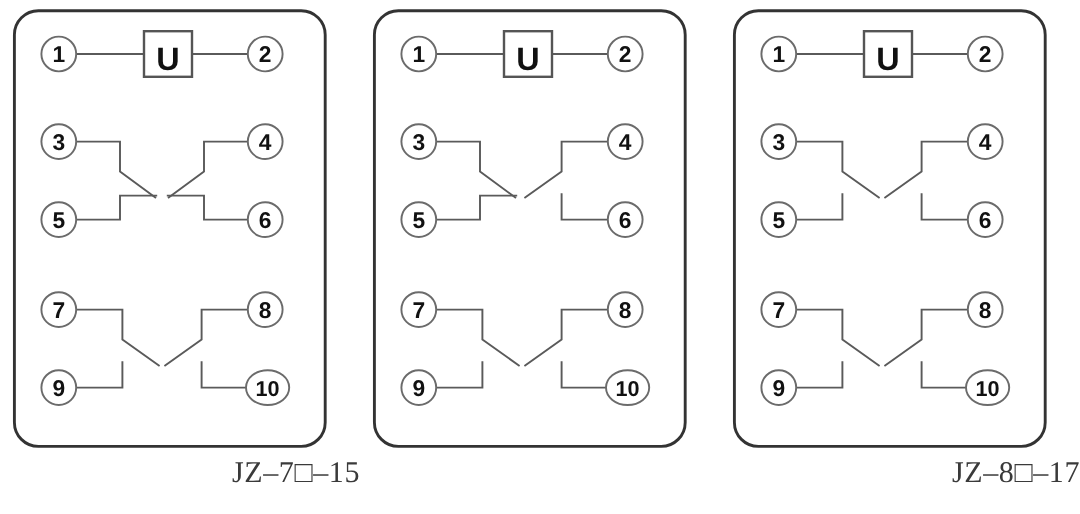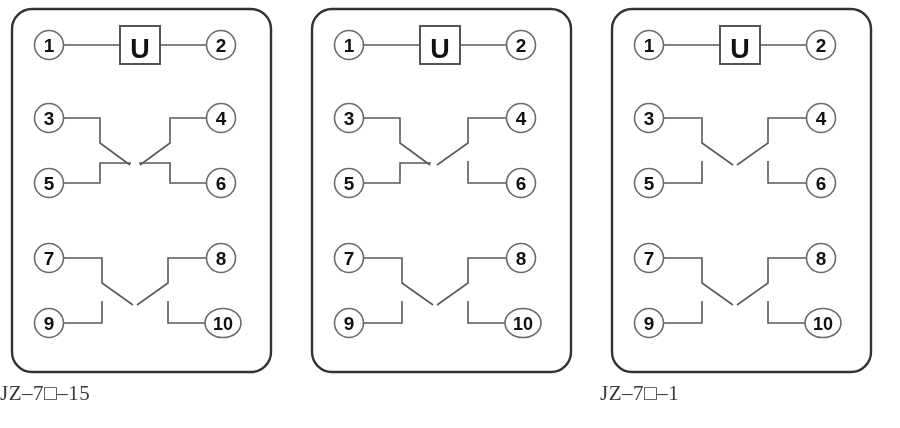--- a/index.html
+++ b/index.html
@@ -28,23 +28,23 @@
     position: absolute;
     left: 0;
     top: 0;
     display: block;
   }
   .caption {
     position: absolute;
     left: 0;
     top: 381px;
     width: 300px;
-    text-align: left;
+    text-align: right;
     font-family: "Liberation Serif", "DejaVu Serif", serif;
-    font-size: 21px;
+    font-size: 25px;
     letter-spacing: 0.5px;
     color: #3a3a3a;
     white-space: nowrap;
   }
   .term-num {
     font-family: "Liberation Sans", "DejaVu Sans", sans-serif;
     font-size: 19px;
     font-weight: bold;
     fill: #111111;
   }
@@ -188,16 +188,16 @@
       <circle cx="49" cy="323" r="14.5" fill="#ffffff" stroke="#6b6b6b" stroke-width="1.6"></circle>
       <text x="49" y="330" text-anchor="middle" class="term-num">9</text>
 
       <polyline points="206,258 168,258 168,283 137,305" fill="none" stroke="#5a5a5a" stroke-width="1.6"></polyline>
       <polyline points="206,323 168,323 168,301" fill="none" stroke="#5a5a5a" stroke-width="1.6"></polyline>
       <circle cx="221" cy="258" r="14.5" fill="#ffffff" stroke="#6b6b6b" stroke-width="1.6"></circle>
       <text x="221" y="265" text-anchor="middle" class="term-num">8</text>
       <ellipse cx="223" cy="323" rx="18" ry="14.5" fill="#ffffff" stroke="#6b6b6b" stroke-width="1.6"></ellipse>
       <text x="223" y="330" text-anchor="middle" class="term-num wide">10</text>
     </svg>
-    <div class="caption">JZ–7□–1</div>
+    <div class="caption">JZ–8□–17</div>
   </div>
 
 </div>
 
 </body></html>

